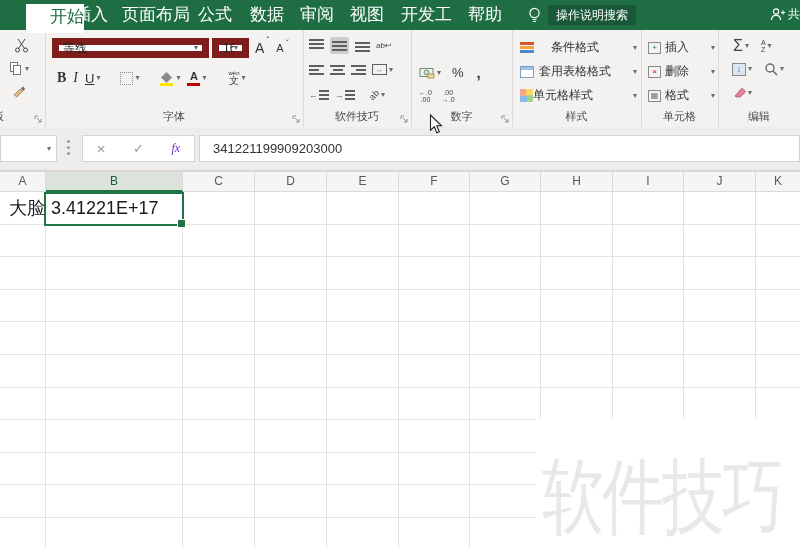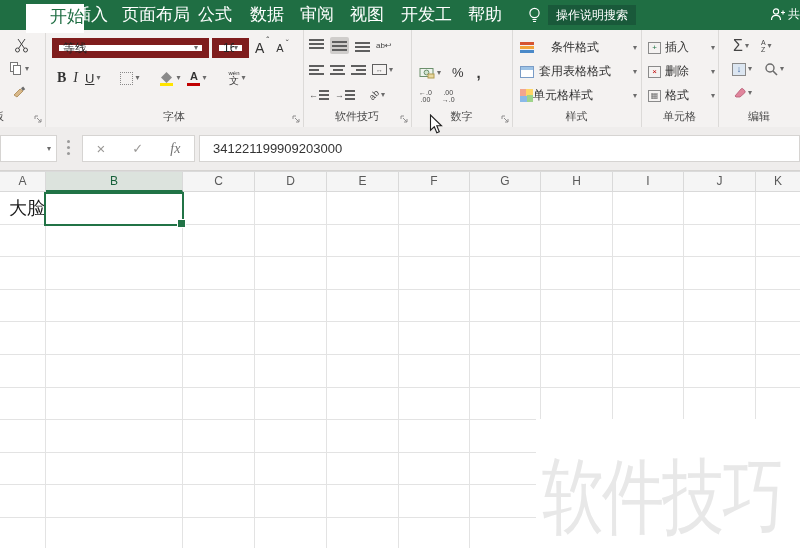--- a/index.html
+++ b/index.html
@@ -68,21 +68,21 @@
   .copyico b{left:0;top:0;} .copyico i{left:3px;top:3px;}
   
   .fbar{position:absolute;left:0;top:127px;width:800px;height:44px;background:#efedec;border-bottom:1px solid #d5d3d1;box-sizing:border-box;}
   .namebox{position:absolute;left:0;top:8px;width:57px;height:27px;background:#fff;border:1px solid #d6d4d2;box-sizing:border-box;}
   .namebox .nbcaret{position:absolute;right:5px;top:9px;}
   .fdots{position:absolute;left:67px;top:13px;width:3px;height:3px;background:#9a9a9a;border-radius:50%;
          box-shadow:0 6px 0 #9a9a9a,0 12px 0 #9a9a9a;}
   .fbtns{position:absolute;left:82px;top:8px;width:113px;height:27px;background:#fff;border:1px solid #d6d4d2;box-sizing:border-box;
          display:flex;align-items:center;justify-content:space-around;}
   .fx-cancel{color:#9a9896;font-size:15px;} .fx-enter{color:#9a9896;font-size:13px;}
-  .fx-fx{font-family:"Liberation Serif",serif;font-style:italic;font-size:14px;color:#737373;}
+  .fx-fx{font-family:"Liberation Serif",serif;font-style:italic;font-size:12px;color:#6d28d9;}
   .finput{position:absolute;left:199px;top:8px;width:601px;height:27px;background:#fff;border:1px solid #d6d4d2;box-sizing:border-box;
           line-height:25px;font-size:13px;color:#333;padding-left:13px;}
   
   .colheaders{position:absolute;left:0;top:171px;width:800px;height:21px;display:flex;background:#f5f5f5;border-top:1px solid #dadada;box-sizing:border-box;}
   .ch{height:20px;line-height:19px;text-align:center;font-size:12px;color:#5a5a5a;border-right:1px solid #d9d9d9;
       border-bottom:1px solid #d9d9d9;box-sizing:border-box;}
   .ch.sel{background:#dce3dd;color:#17613a;border-bottom:2px solid #217346;}
   
   .grid{position:absolute;left:0;top:192px;width:800px;height:356px;background:#fff;
         background-image:repeating-linear-gradient(to bottom,transparent 0,transparent 31.6px,#e3e3e3 31.6px,#e3e3e3 32.6px);text-align:right;}
@@ -455,20 +455,21 @@
       <div class="gcol" style="width:71px;"></div>
         <div class="gcol" style="width:72px;"></div>
       <div class="gcol" style="width:71px;"></div>
         <div class="gcol" style="width:72px;"></div>
       <div class="gcol" style="width:44px;border-right:none;"></div>
     </div>
     <div class="wmark">
       <span>软件技巧</span>
     </div>
     <div class="cellA1">大脸</div>
+    <div class="cellB1">3.41221E+17</div>
     <div class="selbox">
       <span class="selhandle"></span>
     </div>
   </div>
 
   <span class="cursor">
     <svg width="14" height="21" viewBox="0 0 14 21">
         <path d="M1.5 1 L1.5 16.2 L5.3 12.8 L7.8 18.8 L10.3 17.7 L7.8 11.8 L12.5 11.8 Z" fill="#fff" stroke="#222" stroke-width="1.1"></path>
       </svg>
   </span>

